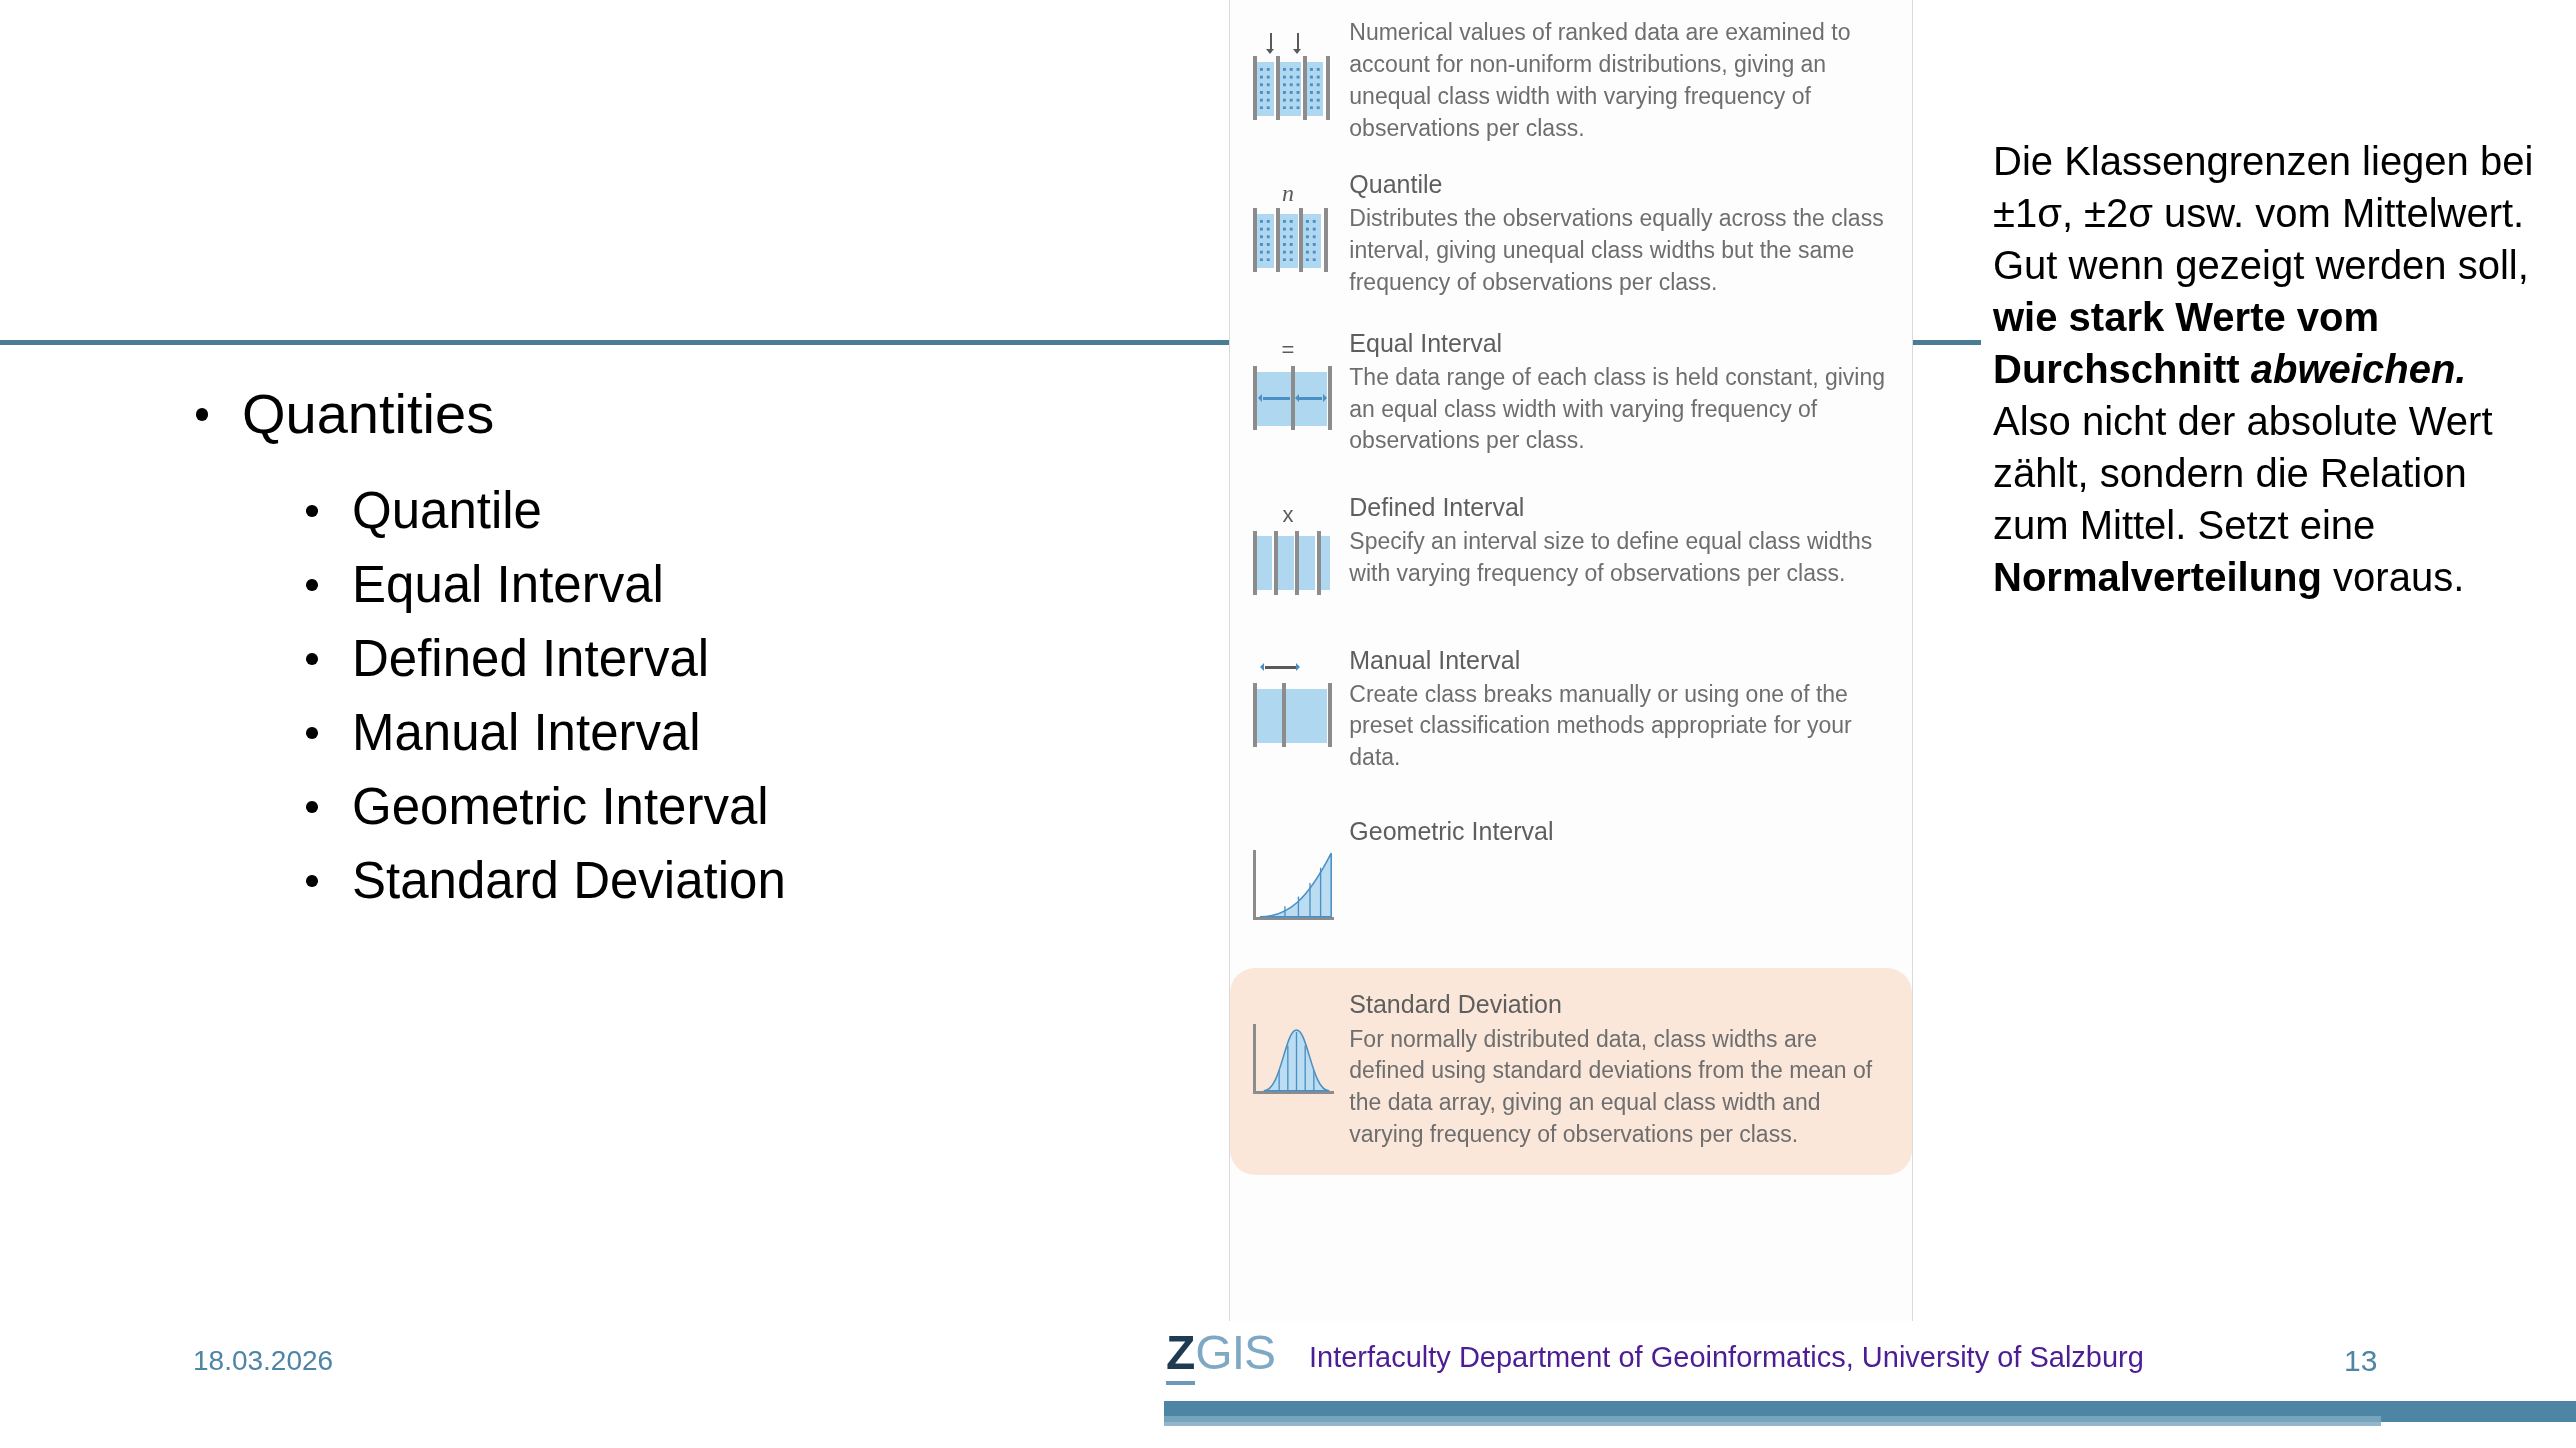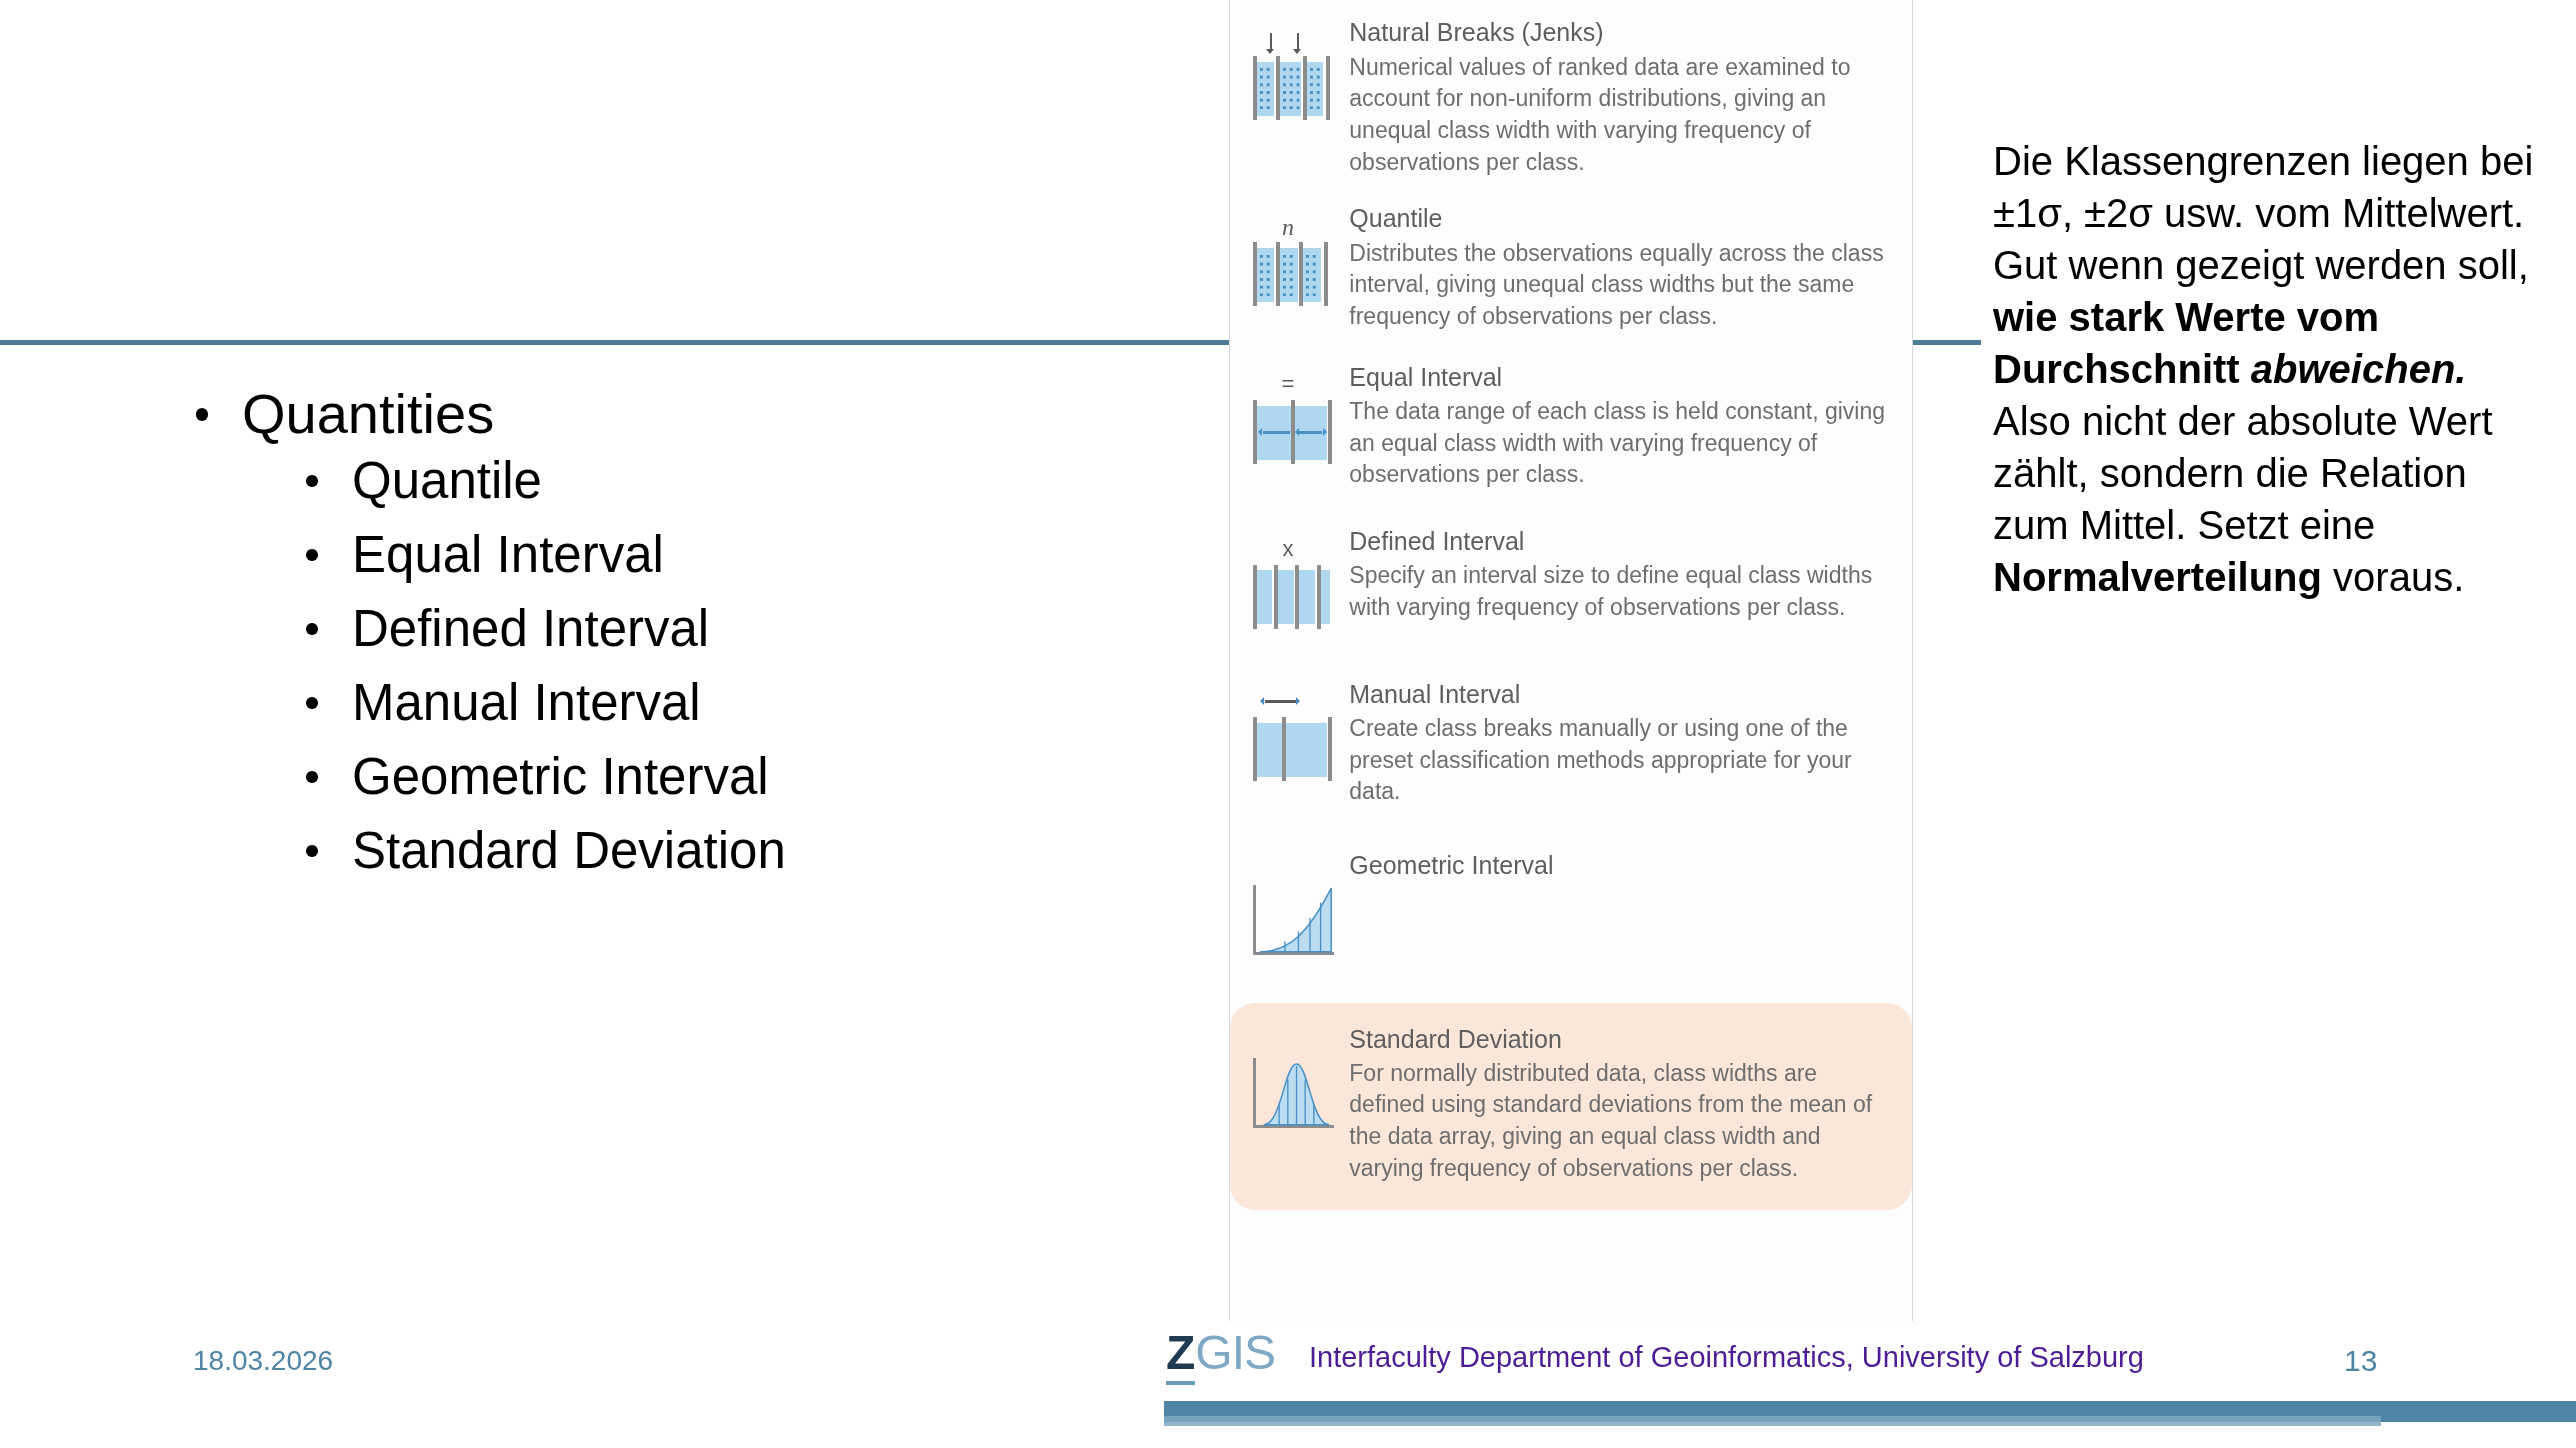--- a/index.html
+++ b/index.html
@@ -27,21 +27,21 @@
   #divider-right {
     position: absolute; left: 1911px; top: 340px;
     width: 70px; height: 4.8px; background: #4A7C95;
   }
 
   
   #bullets { position: absolute; left: 182px; top: 386px; width: 1024px; }
   .b1 {
     position: relative; padding-left: 60px;
     font-size: 56px; line-height: 1.0; color: #000;
-    margin-bottom: 13px; white-space: nowrap;
+    margin-bottom: 43px; white-space: nowrap;
   }
   .b1 .dot {
     position: absolute; left: 13.5px; top: 0.40em;
     width: 12.6px; height: 12.6px; border-radius: 50%; background: #000;
   }
   .b2 {
     position: relative; padding-left: 170px;
     font-size: 51px; line-height: 1.0; color: #000;
     margin-bottom: 23px; white-space: nowrap;
   }
@@ -213,21 +213,20 @@
           <div class="dots" style="left:60px;width:11.6px;">
               <div class="dotgrid"></div>
             </div>
           <div class="vbar" style="left:3.9px;"></div>
           <div class="vbar" style="left:27px;"></div>
           <div class="vbar" style="left:54px;"></div>
           <div class="vbar" style="left:77px;"></div>
         </div>
       </div>
       <div class="m-text">
-        <div class="m-title">Natural Breaks (Jenks)</div>
         <div class="m-desc">Numerical values of ranked data are examined to account for non-uniform distributions, giving an unequal class width with varying frequency of observations per class.</div>
       </div>
     </div>
 
     <div class="method" style="margin-top:25px;">
       <div class="m-icon">
         <div class="toplabel ital">n</div>
         <div class="ibox">
           <div class="fill" style="left:7.7px;width:17.4px;"></div>
           <div class="fill" style="left:31px;width:17.4px;"></div>

